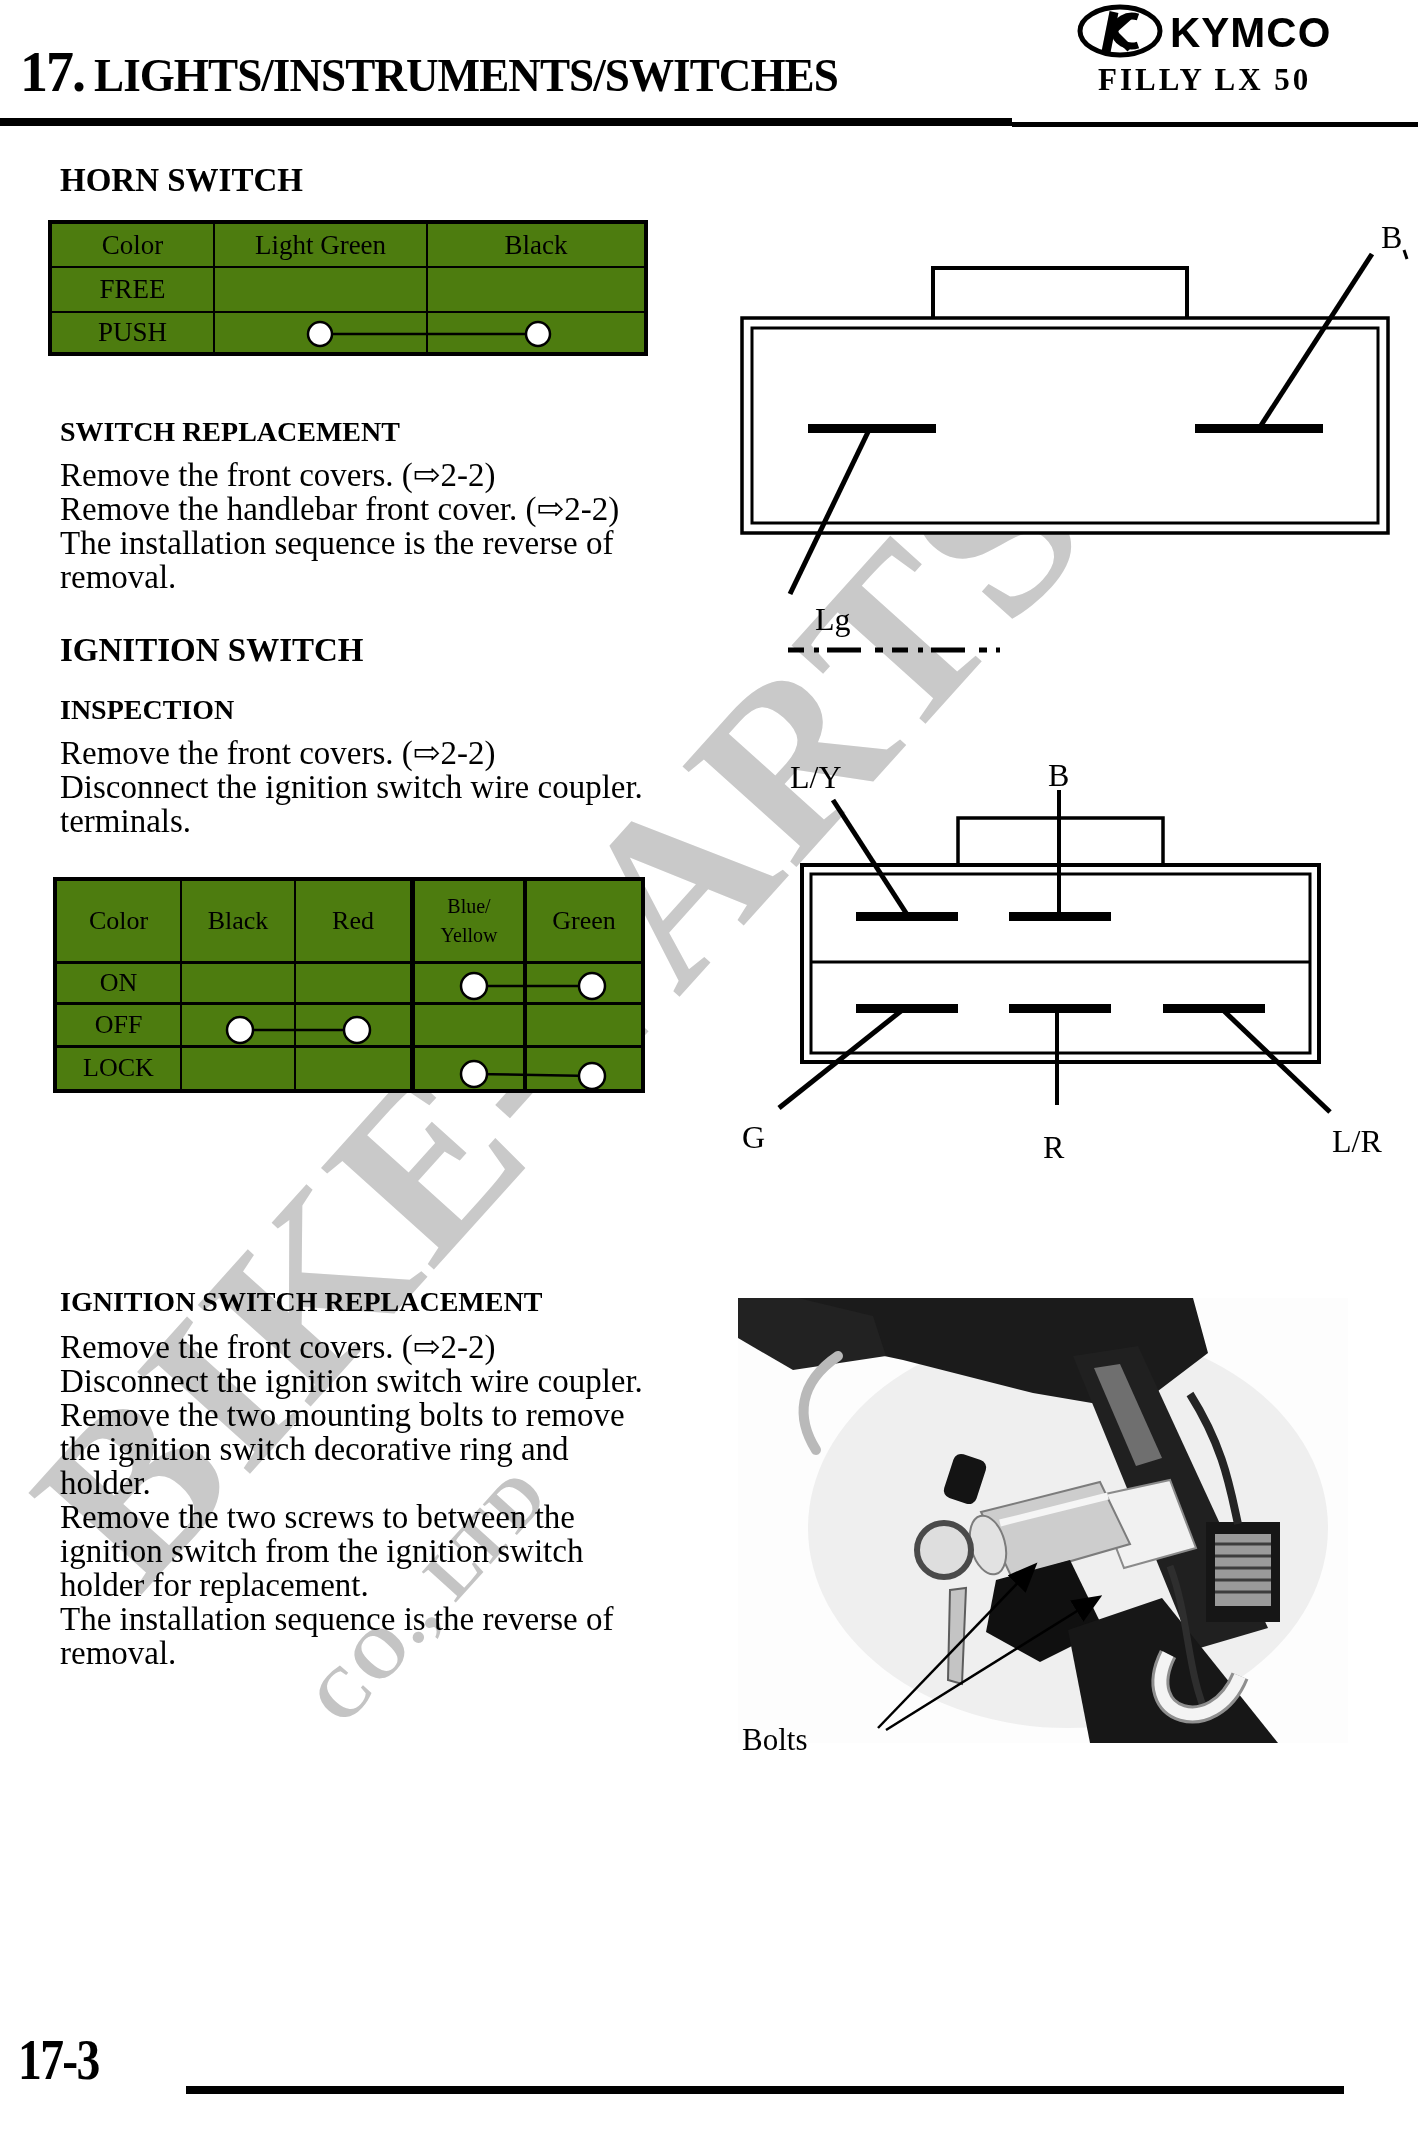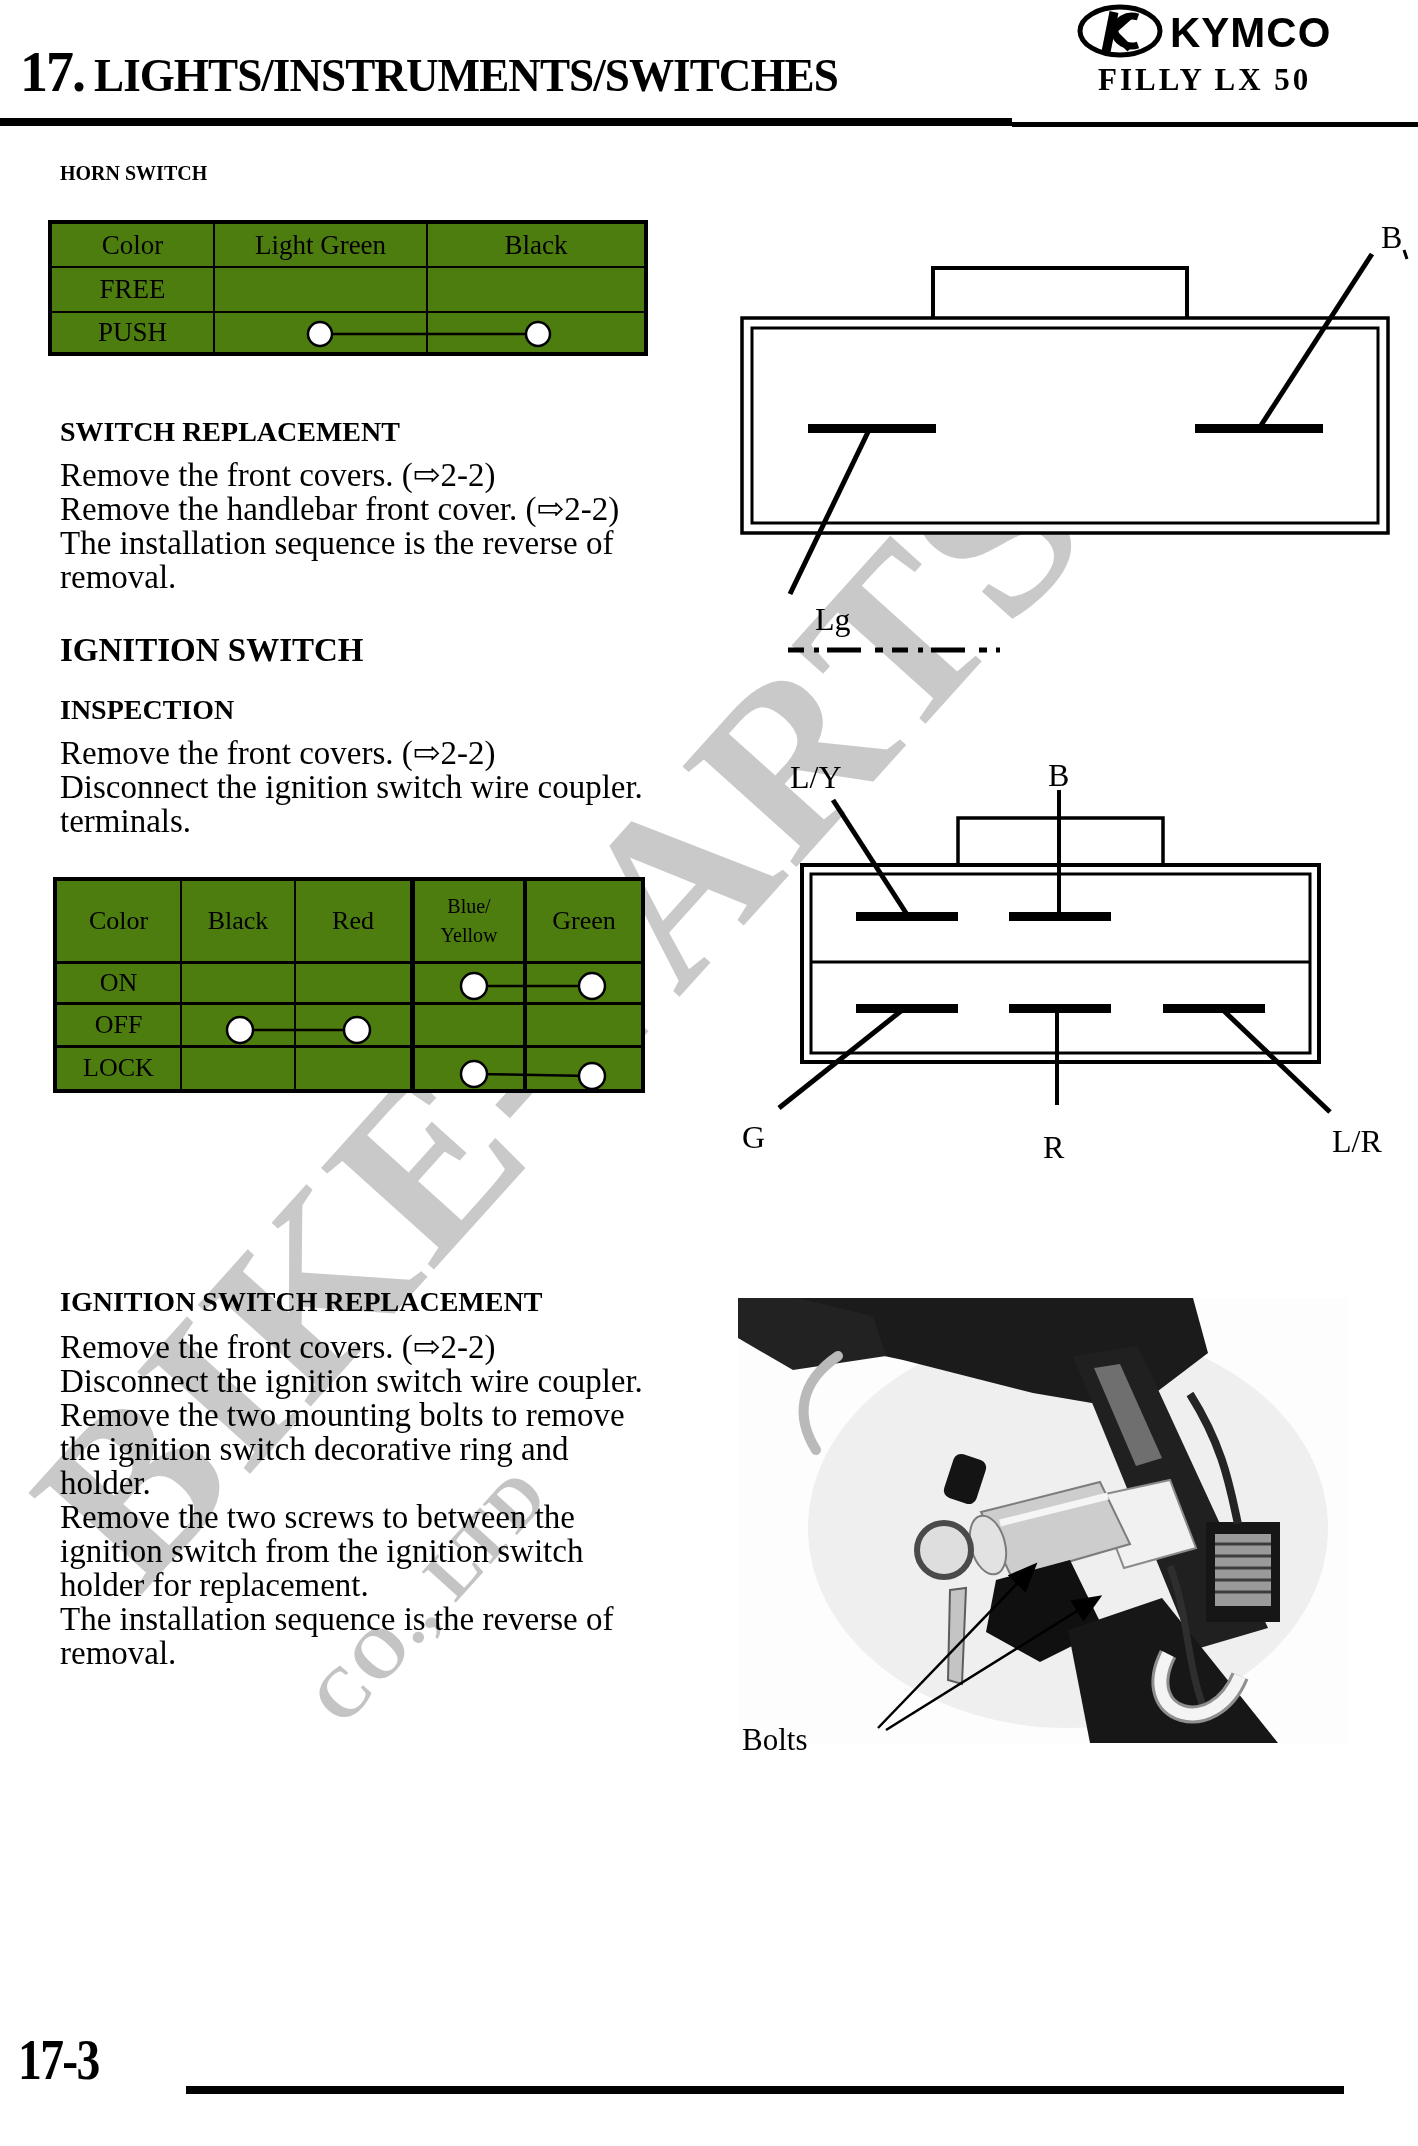--- a/index.html
+++ b/index.html
@@ -18,21 +18,21 @@
   .z{position:absolute;z-index:1;}
   
   .title-row{left:20px;top:40px;display:flex;align-items:baseline;}
   .chapter-no{font-size:56px;font-weight:bold;letter-spacing:-2px;}
   .chapter-title{font-size:47px;font-weight:bold;letter-spacing:-1px;margin-left:10px;
       transform:scaleX(.96);transform-origin:left bottom;white-space:nowrap;}
   .rule-main{left:0;top:118px;width:1012px;height:8px;background:#000;}
   .rule-right{left:1012px;top:122px;width:406px;height:5px;background:#000;}
   .model-name{left:1098px;top:62px;font-size:31px;font-weight:bold;letter-spacing:3px;}
   
-  .h-small{font-size:20px;font-weight:bold;white-space:nowrap;}
+  .h-small{font-size:33px;font-weight:bold;white-space:nowrap;}
   .h-med{font-size:28px;font-weight:bold;white-space:nowrap;}
   .h-big{font-size:33px;font-weight:bold;white-space:nowrap;}
   .para{font-size:33px;line-height:34px;white-space:nowrap;}
   
   .tbl{position:absolute;border-collapse:collapse;background:#4d7c0f;
        table-layout:fixed;text-align:center;font-size:27px;}
   .tbl td{border:2px solid #000;padding:0;}
   .tbl-horn{left:48px;top:220px;}
   .tbl-horn,.tbl-ign{border:4px solid #000;}
   .tbl-ign{left:53px;top:877px;font-size:26px;}

